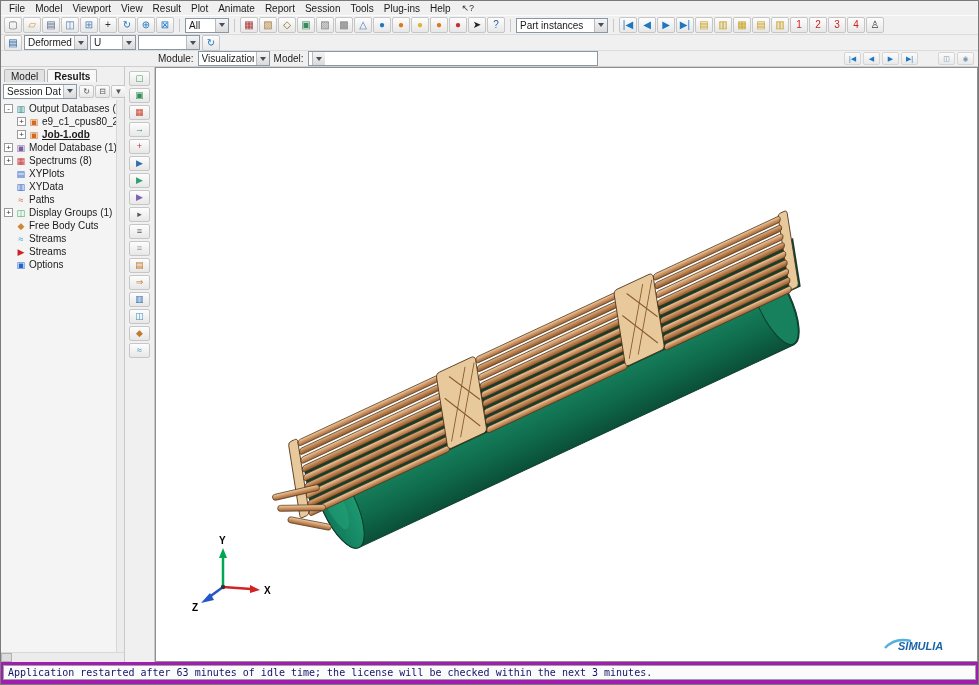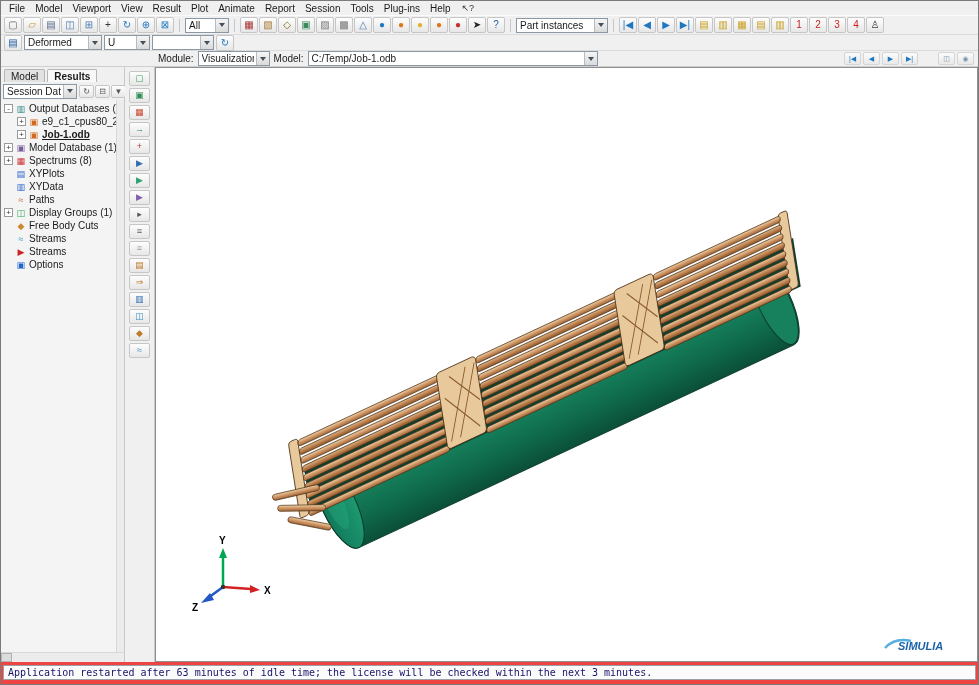--- a/index.html
+++ b/index.html
@@ -71,21 +71,21 @@
 
   .vtb { width:30px; flex:0 0 auto; background:#f0f0f0; border-right:1px solid #c9c9c9; display:flex; flex-direction:column; align-items:center; padding-top:4px; gap:2px; }
   .vtbico { width:21px; height:15px; }
   .vtbico .g { font-size:9px; }
 
   .viewport { flex:1; position:relative; background:#ffffff; border:1px solid #8f8f8f; overflow:hidden; }
   svg.canvas { position:absolute; left:0; top:0; }
   .logo { position:absolute; right:8px; bottom:6px; }
 
   
-  .statuswrap { height:22px; background:#ef4444; display:flex; align-items:flex-start; padding:3px 2px 4px 2px; flex:0 0 auto; }
+  .statuswrap { height:22px; background:#a21caf; display:flex; align-items:flex-start; padding:3px 2px 4px 2px; flex:0 0 auto; }
   .statusfield { flex:1; height:15px; border:1px solid #9aa0a6; background:#fbfbfb; display:flex; align-items:center; padding-left:4px;
                  font-family:"DejaVu Sans Mono", monospace; font-size:10px; color:#14146a; white-space:nowrap; overflow:hidden; }
 
   .tlbl { font-weight:bold; font-size:10px; fill:#000; font-family:"Liberation Sans",sans-serif; }
 </style>
 </head>
 <body>
 
 <div class="window">
 
@@ -245,21 +245,21 @@
         <span class="icbox">
           <span class="g" style="color: rgb(68, 68, 68);">♙</span>
         </span>
       </div>
   </div>
 
   <div class="toolbar" id="toolbar-field">
     <span class="icbox">
         <span class="g" style="color:#1f5fa0">▤</span>
       </span>
-    <div class="combo" style="width:78px">
+    <div class="combo" style="width:64px">
       <span class="val">Deformed</span>
       <span class="btn">
           <span class="arr"></span>
         </span>
     </div>
     <div class="combo" style="width:46px">
       <span class="val">U</span>
       <span class="btn">
           <span class="arr"></span>
         </span>
@@ -278,21 +278,20 @@
   <div class="ctxbar">
     <span class="ctxlabel">Module:</span>
     <div class="combo" style="width:72px">
       <span class="val">Visualization</span>
       <span class="btn">
           <span class="arr"></span>
         </span>
     </div>
     <span class="ctxlabel">Model:</span>
     <div class="combo" style="width:290px">
-      <span class="val">C:/Temp/Job-1.odb</span>
       <span class="btn">
           <span class="arr"></span>
         </span>
     </div>
     <div class="animgroup first">
 
     <span class="animbtn">
           <span class="g" style="color: rgb(31, 119, 192);">|◀</span>
         </span>
         <span class="animbtn">

